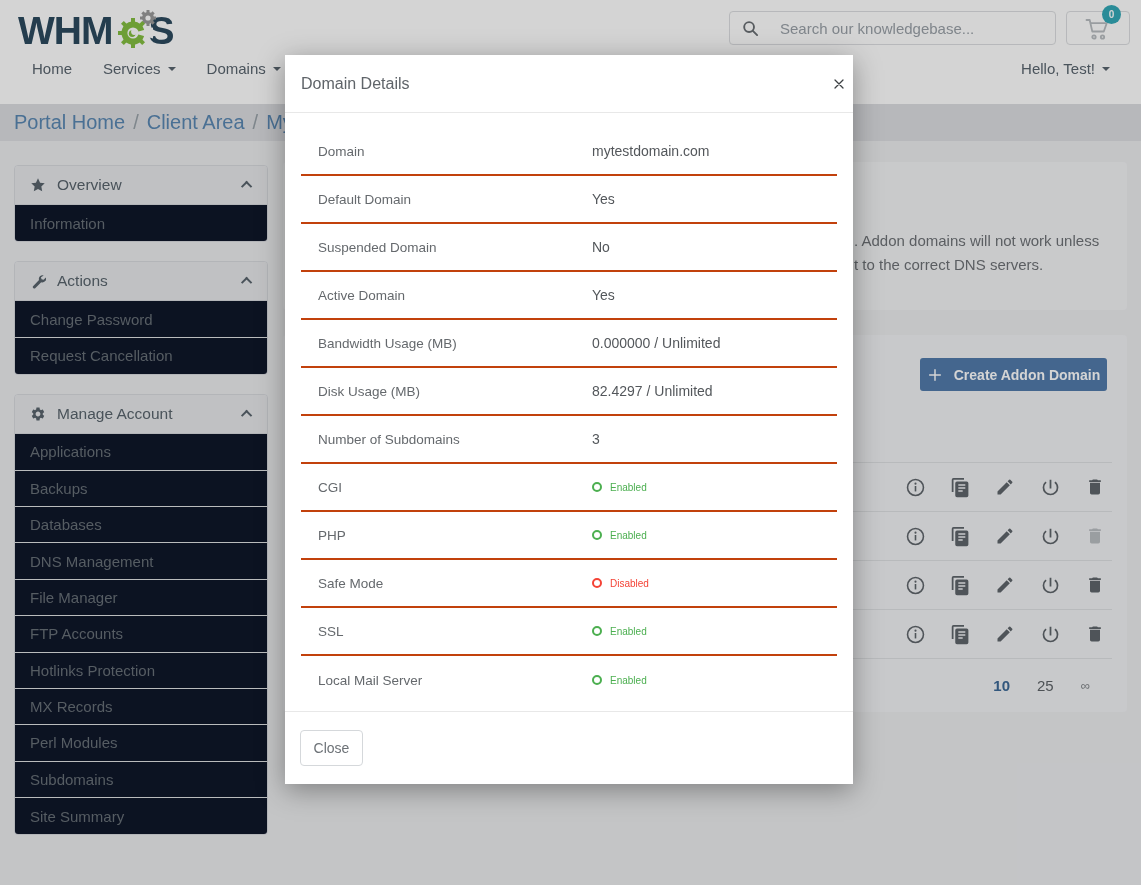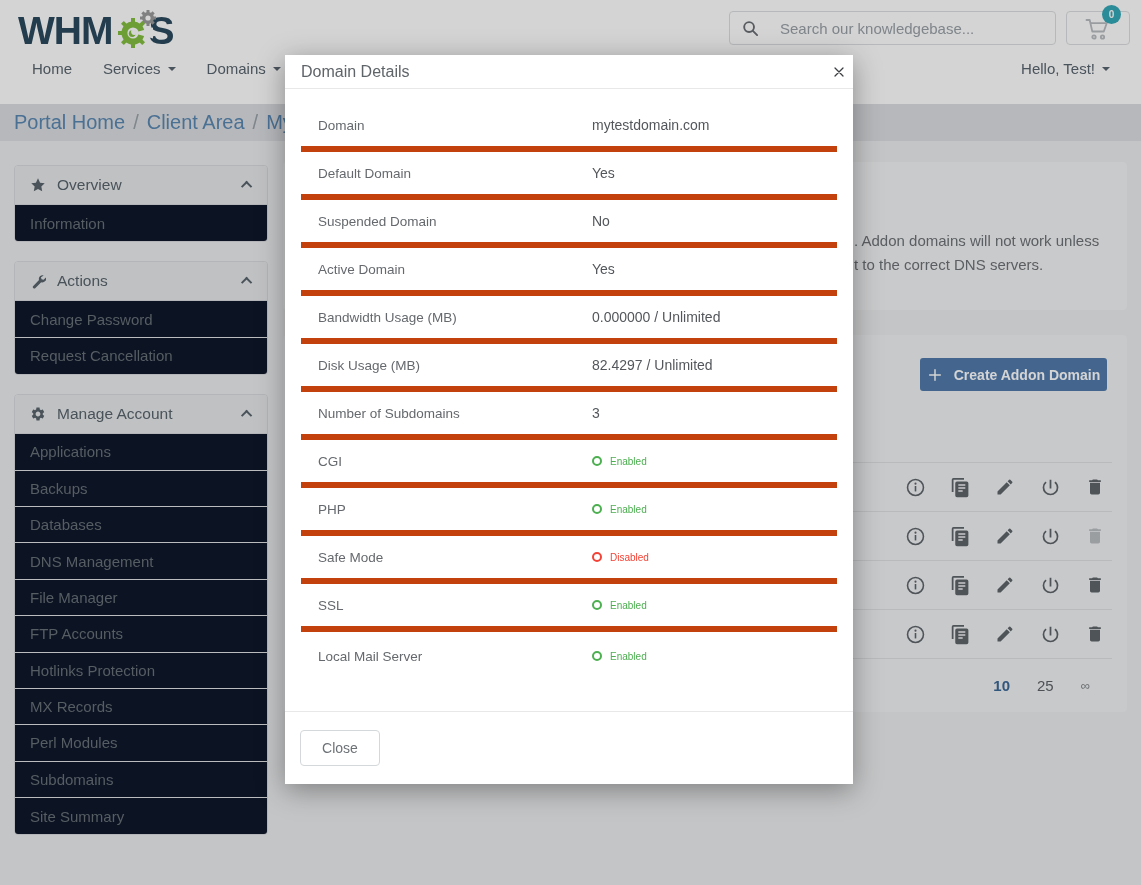--- a/index.html
+++ b/index.html
@@ -67,34 +67,34 @@
   .pager { position:absolute; left:15px; right:15px; top:323px; height:54px; border-top:1px solid #dee0e2;
     display:flex; align-items:center; justify-content:flex-end; gap:27px; padding-right:22px; }
   .pager-opt { font-size:15px; color:#5e6368; cursor:pointer; }
   .pager-opt.v-active { color:#3d6997; font-weight:700; }
   .pager-opt:last-child { font-size:13px; color:#81858a; }
 
   
   .backdrop { position:absolute; inset:0; background:rgba(0,0,0,0.17); z-index:40; }
   .modal { position:absolute; left:285px; top:55px; width:568px; height:729px; background:#fff; z-index:50;
     box-shadow:0 6px 26px rgba(0,0,0,0.35); }
-  .modal-header { height:34px; border-bottom:1px solid #e8e8e8; display:flex; align-items:center; padding:0 4px 0 16px; }
+  .modal-header { height:58px; border-bottom:1px solid #e8e8e8; display:flex; align-items:center; padding:0 4px 0 16px; }
   .modal-title { font-size:16px; color:#5f6469; }
   .modal-close { margin-left:auto; background:none; border:none; cursor:pointer; display:flex; padding:2px; }
   .modal-body { padding:15px 16px 0; }
-  .m-row { height:48px; display:flex; align-items:center; padding:0 17px; border-bottom:6px solid #c2410c; }
+  .m-row { height:48px; display:flex; align-items:center; padding:0 17px; border-bottom:2px solid #c2410c; }
   .m-row:last-child { border-bottom:none; }
   .m-label { width:274px; flex:none; font-size:13.5px; color:#65696d; }
   .m-value { font-size:14px; color:#53575b; }
   .status { display:flex; align-items:center; gap:8px; font-size:10px; }
   .ring { width:10px; height:10px; border:2px solid currentColor; border-radius:50%; flex:none; }
   .status.v-enabled { color:#4caf50; }
   .status.v-disabled { color:#f44336; }
   .modal-footer { position:absolute; left:0; right:0; bottom:0; height:73px; border-top:1px solid #e8e8e8; }
-  .close-btn { position:absolute; left:15px; top:18px; width:80px; height:36px; background:#fff;
+  .close-btn { position:absolute; left:15px; top:18px; width:63px; height:36px; background:#fff;
     border:1px solid #d5d8db; border-radius:4px; color:#6d7277; font-size:14px;
     font-family:"Liberation Sans",sans-serif; cursor:pointer; }
 </style>
 </head>
 <body>
 
 <div class="page">
 
   <header class="topbar">
     <div class="logo">

